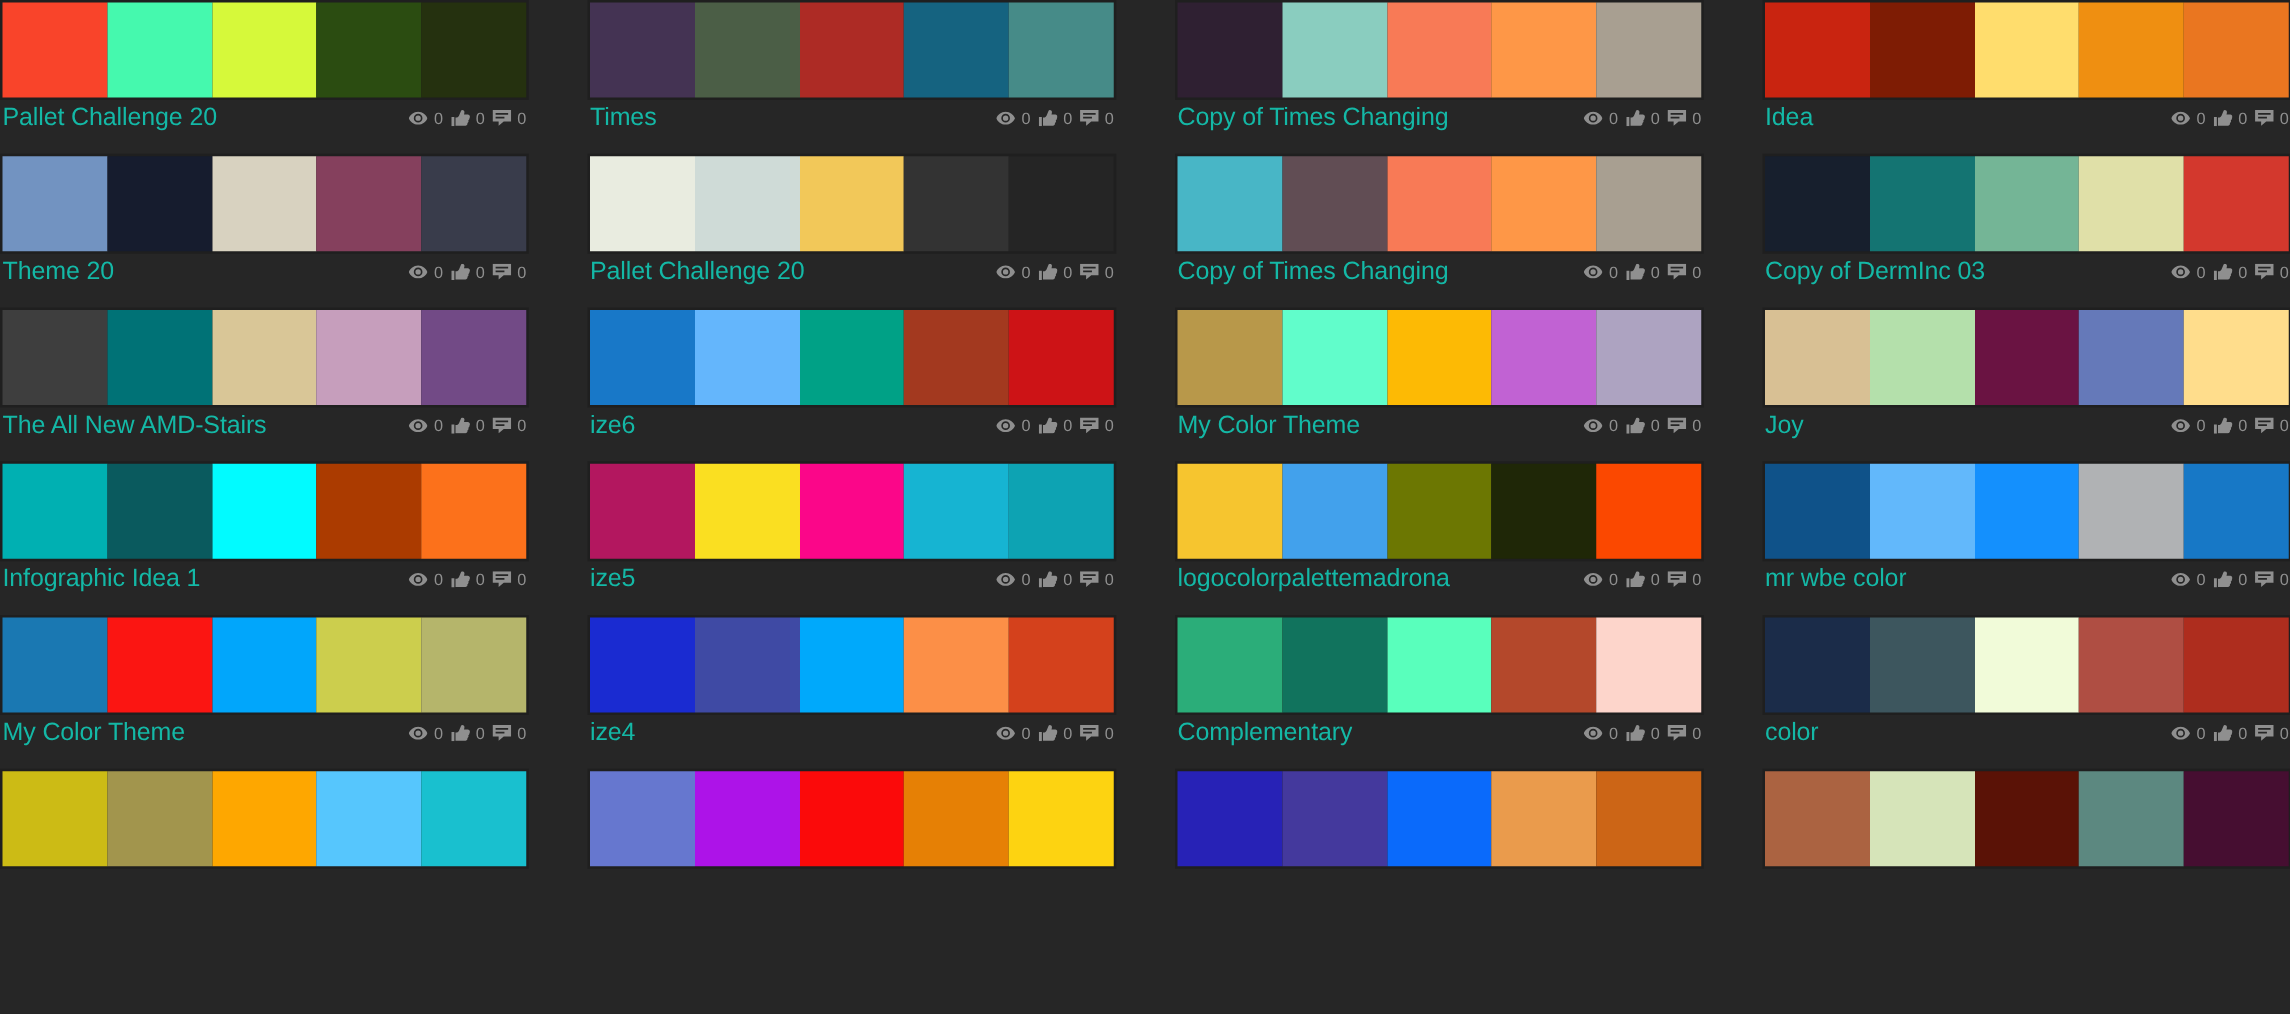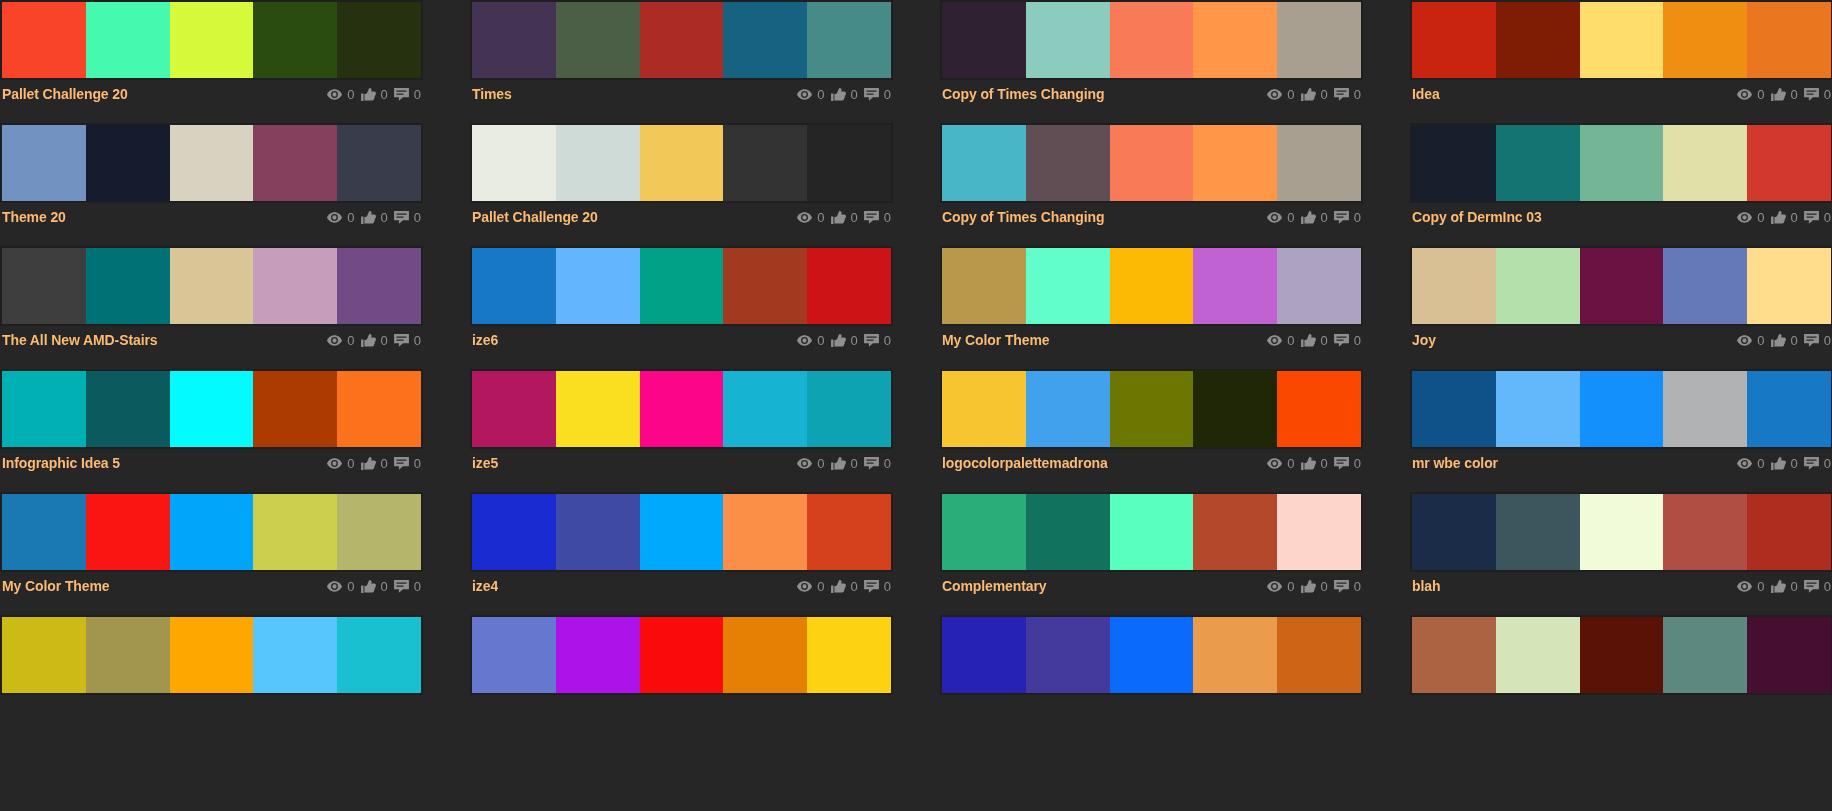--- a/index.html
+++ b/index.html
@@ -57,23 +57,23 @@
   .card-footer {
     display: flex;
     align-items: center;
     justify-content: space-between;
     height: 28px;
     padding: 0 2px;
     box-sizing: border-box;
   }
 
   .card-title {
-    font-size: 14px;
-    font-weight: bold;
-    color: #fdba74;
+    font-size: 20px;
+    font-weight: normal;
+    color: #14b8a6;
     white-space: nowrap;
     overflow: hidden;
     text-overflow: ellipsis;
     max-width: 250px;
     letter-spacing: -0.1px;
   }
 
   .card-stats {
     display: flex;
     align-items: center;
@@ -563,21 +563,21 @@
       </div>
       <div class="palette-card">
         <div class="swatch-strip">
           <div class="swatch" title="#00b0b2" style="background: rgb(0, 176, 178);"></div>
           <div class="swatch" title="#0a5a5e" style="background: rgb(10, 90, 94);"></div>
           <div class="swatch" title="#01fbff" style="background: rgb(1, 251, 255);"></div>
           <div class="swatch" title="#ab3b00" style="background: rgb(171, 59, 0);"></div>
           <div class="swatch" title="#fc711b" style="background: rgb(252, 113, 27);"></div>
         </div>
         <div class="card-footer">
-          <div class="card-title">Infographic Idea 5</div>
+          <div class="card-title">Infographic Idea 1</div>
           <div class="card-stats">
             <span class="stat">
               <span>
                 <svg width="15" height="11" viewBox="0 0 16 11">
                   <path d="M8 0C4.2 0 1.2 2.6 0 5.5 1.2 8.4 4.2 11 8 11s6.8-2.6 8-5.5C14.8 2.6 11.8 0 8 0zm0 9.2A3.7 3.7 0 1 1 8 1.8a3.7 3.7 0 0 1 0 7.4zm0-6A2.3 2.3 0 1 0 8 7.8a2.3 2.3 0 0 0 0-4.6z"></path>
                 </svg>
               </span>
               <span class="stat-count">0</span>
             </span>
             <span class="stat">
@@ -829,21 +829,21 @@
       </div>
       <div class="palette-card">
         <div class="swatch-strip">
           <div class="swatch" title="#1b2c49" style="background: rgb(27, 44, 73);"></div>
           <div class="swatch" title="#3d565e" style="background: rgb(61, 86, 94);"></div>
           <div class="swatch" title="#f1fbd9" style="background: rgb(241, 251, 217);"></div>
           <div class="swatch" title="#af4e43" style="background: rgb(175, 78, 67);"></div>
           <div class="swatch" title="#ae2d1e" style="background: rgb(174, 45, 30);"></div>
         </div>
         <div class="card-footer">
-          <div class="card-title">blah</div>
+          <div class="card-title">color</div>
           <div class="card-stats">
             <span class="stat">
               <span>
                 <svg width="15" height="11" viewBox="0 0 16 11">
                   <path d="M8 0C4.2 0 1.2 2.6 0 5.5 1.2 8.4 4.2 11 8 11s6.8-2.6 8-5.5C14.8 2.6 11.8 0 8 0zm0 9.2A3.7 3.7 0 1 1 8 1.8a3.7 3.7 0 0 1 0 7.4zm0-6A2.3 2.3 0 1 0 8 7.8a2.3 2.3 0 0 0 0-4.6z"></path>
                 </svg>
               </span>
               <span class="stat-count">0</span>
             </span>
             <span class="stat">

